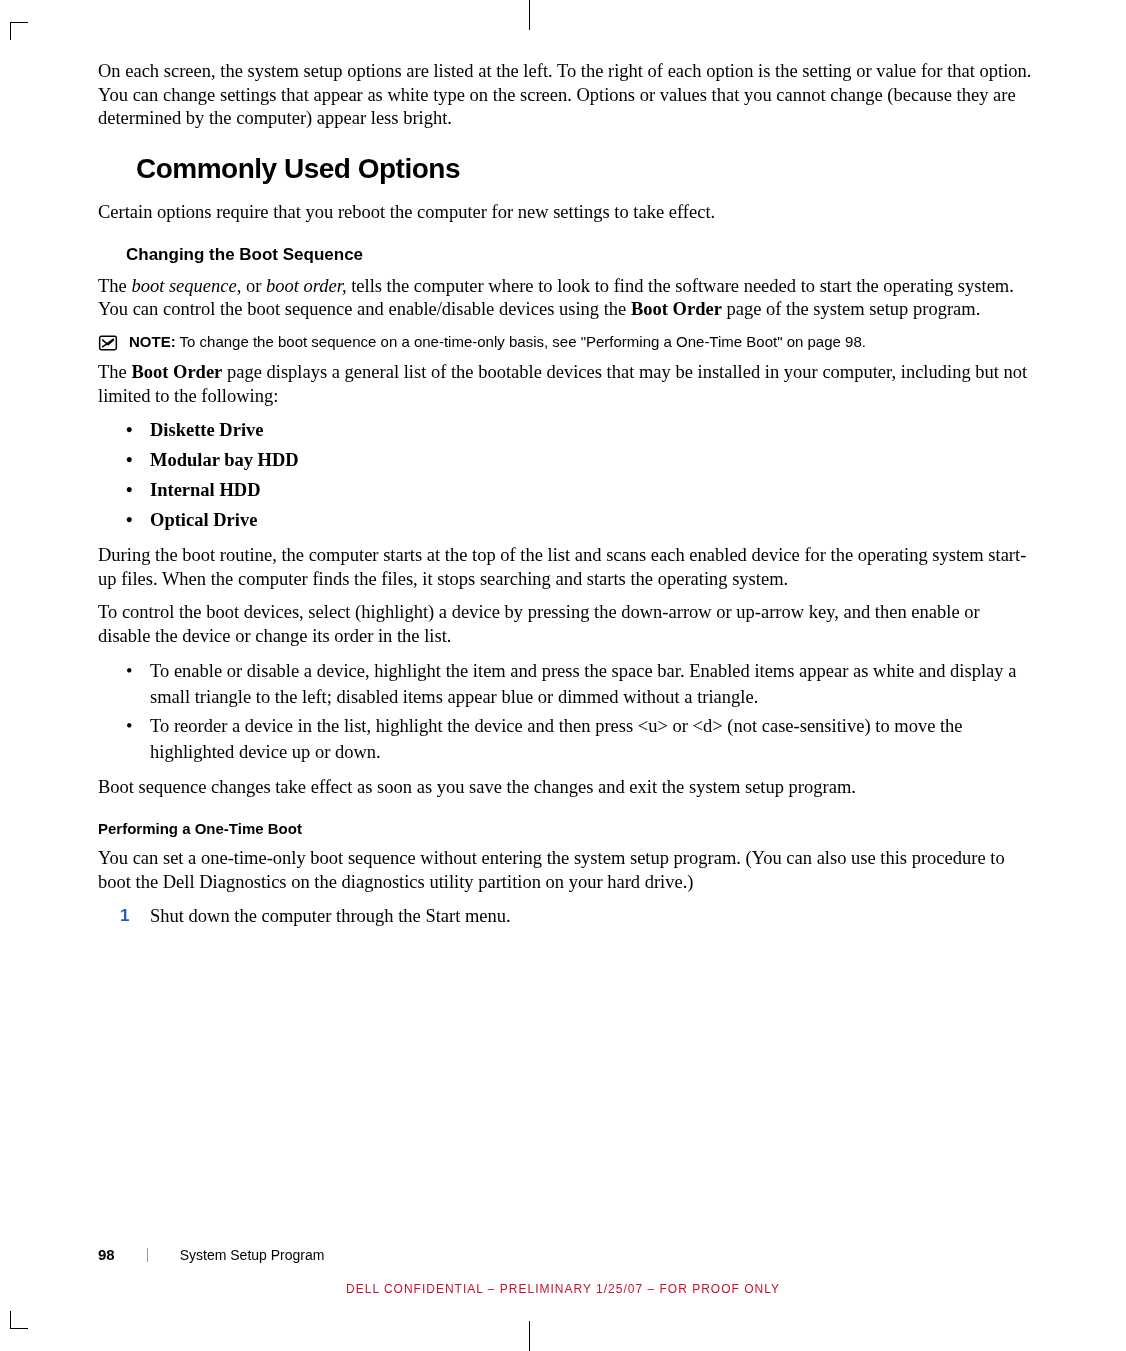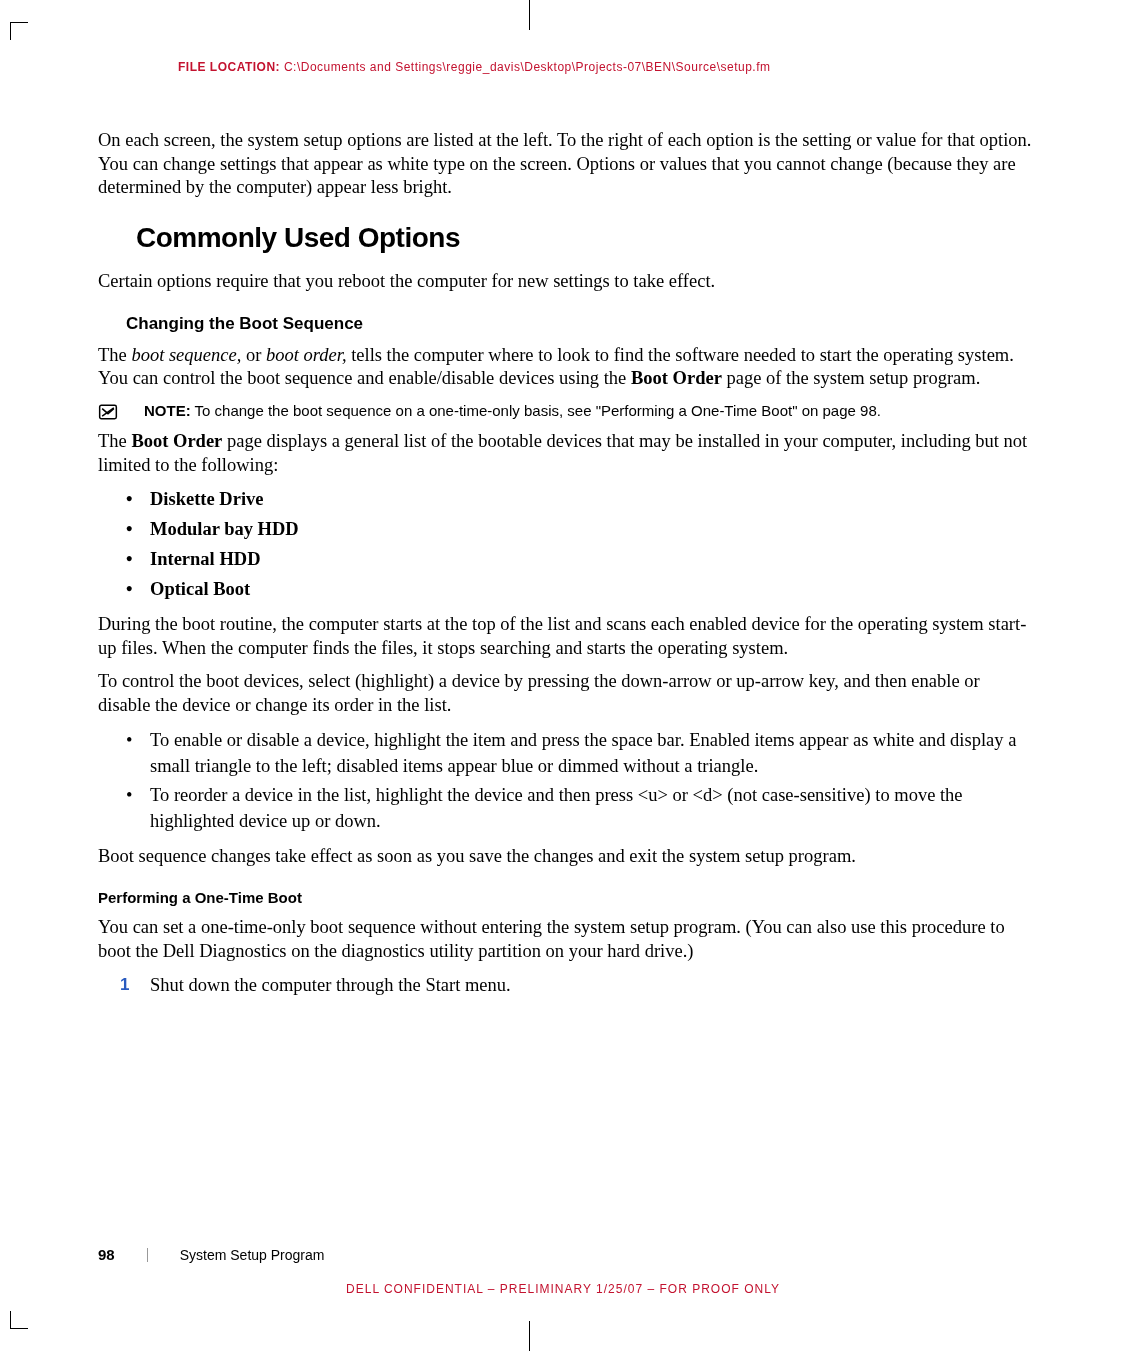--- a/index.html
+++ b/index.html
@@ -70,21 +70,21 @@
     h4 {
       font-family: Arial, Helvetica, sans-serif;
       font-weight: bold;
       font-size: 15px;
       margin-top: 20px;
       margin-bottom: 10px;
     }
     .note-block {
       display: flex;
       align-items: flex-start;
-      gap: 26px;
+      gap: 11px;
       margin: 10px 0 8px 0;
     }
     .note-icon {
       width: 20px;
       height: 20px;
       flex-shrink: 0;
       margin-top: 1px;
     }
     .note-text {
       font-family: Arial, Helvetica, sans-serif;
@@ -157,23 +157,20 @@
   </style>
 </head>
 <body>
 
 <div class="crop-mark-v top"></div>
 <div class="crop-mark-v bottom"></div>
 <div class="crop-mark-corner tl"></div>
 <div class="crop-mark-corner bl"></div>
 
 <div class="page">
-  <div class="file-location">
-    <span class="label">FILE LOCATION:</span><span>  C:\Documents and Settings\reggie_davis\Desktop\Projects-07\BEN\Source\setup.fm</span>
-  </div>
 
   <p class="body-text">On each screen, the system setup options are listed at the left. To the right of each option is the setting or value for that option. You can change settings that appear as white type on the screen. Options or values that you cannot change (because they are determined by the computer) appear less bright.</p>
 
   <h2>Commonly Used Options</h2>
   <p class="body-text">Certain options require that you reboot the computer for new settings to take effect.</p>
 
   <h3>Changing the Boot Sequence</h3>
   <p class="body-text">
     <span>The </span><span class="italic">boot sequence,</span><span> or </span><span class="italic">boot order,</span><span> tells the computer where to look to find the software needed to start the operating system. You can control the boot sequence and enable/disable devices using the </span><span class="bold">Boot Order</span><span> page of the system setup program.</span>
   </p>
@@ -192,21 +189,21 @@
   </div>
 
   <p class="body-text">
     <span>The </span><span class="bold">Boot Order</span><span> page displays a general list of the bootable devices that may be installed in your computer, including but not limited to the following:</span>
   </p>
 
   <ul class="bullet-list bold">
     <li>Diskette Drive</li>
     <li>Modular bay HDD</li>
     <li>Internal HDD</li>
-    <li>Optical Boot</li>
+    <li>Optical Drive</li>
   </ul>
 
   <p class="body-text">During the boot routine, the computer starts at the top of the list and scans each enabled device for the operating system start-up files. When the computer finds the files, it stops searching and starts the operating system.</p>
   <p class="body-text">To control the boot devices, select (highlight) a device by pressing the down-arrow or up-arrow key, and then enable or disable the device or change its order in the list.</p>
 
   <ul class="bullet-list">
     <li>To enable or disable a device, highlight the item and press the space bar. Enabled items appear as white and display a small triangle to the left; disabled items appear blue or dimmed without a triangle.</li>
     <li>To reorder a device in the list, highlight the device and then press &lt;u&gt; or &lt;d&gt; (not case-sensitive) to move the highlighted device up or down.</li>
   </ul>
 

